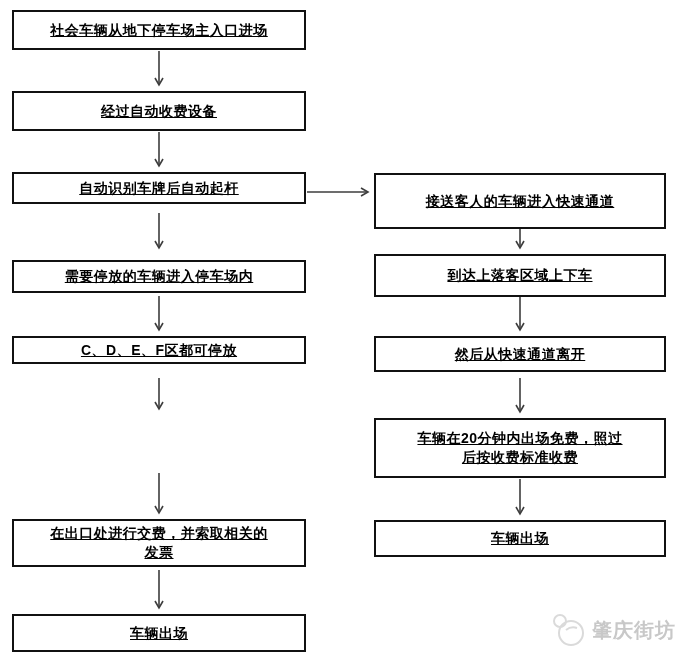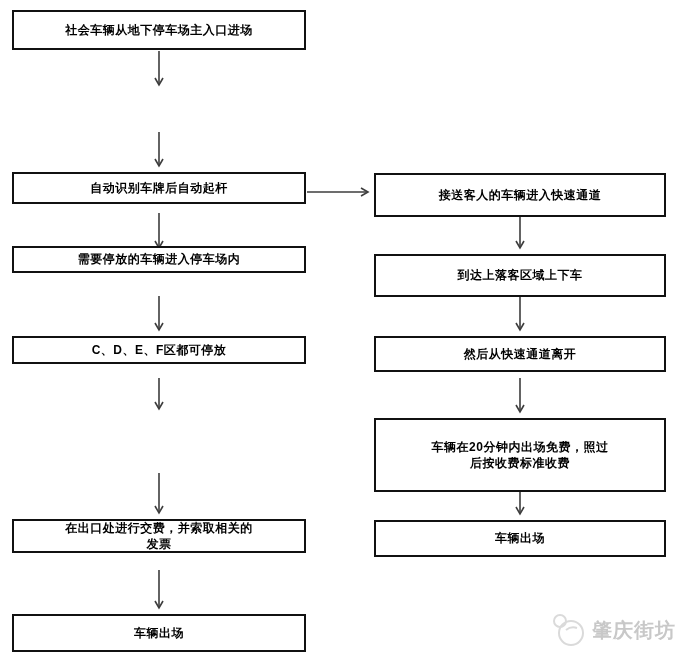--- a/index.html
+++ b/index.html
@@ -21,44 +21,45 @@
     top: 0;
     pointer-events: none;
   }
   .box {
     position: absolute;
     box-sizing: border-box;
     border: 2px solid #111111;
     background: #ffffff;
     color: #000000;
     font-weight: bold;
-    font-size: 12px;
+    font-size: 14px;
     line-height: 1.35;
     letter-spacing: 0.5px;
     display: flex;
     align-items: center;
     justify-content: center;
     text-align: center;
     white-space: pre-line;
     padding: 0 10px;
+    text-decoration: underline;
   }
   .col-left  { left: 12px;  width: 294px; }
   .col-right { left: 374px; width: 292px; }
   .b1 { top: 10px;  height: 40px; }
   .b2 { top: 91px;  height: 40px; }
   .b3 { top: 172px; height: 32px; }
-  .b4 { top: 246px; height: 27px; }
+  .b4 { top: 260px; height: 33px; }
   .b5 { top: 336px; height: 28px; }
   .b6 { top: 415px; height: 57px; }
-  .b7 { top: 519px; height: 34px; text-align: center; }
+  .b7 { top: 519px; height: 48px; text-align: center; }
   .b8 { top: 614px; height: 38px; }
-  .r1 { top: 173px; height: 44px; }
+  .r1 { top: 173px; height: 56px; }
   .r2 { top: 254px; height: 43px; }
   .r3 { top: 336px; height: 36px; }
-  .r4 { top: 418px; height: 74px; }
+  .r4 { top: 418px; height: 60px; }
   .r5 { top: 520px; height: 37px; }
   .watermark {
     position: absolute;
     right: 16px;
     bottom: 10px;
     display: flex;
     align-items: center;
     gap: 4px;
     color: #c8c8c8;
     font-size: 20px;
@@ -88,20 +89,21 @@
       <line x1="159" y1="570" x2="159" y2="608" marker-end="url(#ah)"></line>
       <line x1="307" y1="192" x2="368" y2="192" marker-end="url(#ah)"></line>
       <line x1="520" y1="216" x2="520" y2="248" marker-end="url(#ah)"></line>
       <line x1="520" y1="295" x2="520" y2="330" marker-end="url(#ah)"></line>
       <line x1="520" y1="378" x2="520" y2="412" marker-end="url(#ah)"></line>
       <line x1="520" y1="479" x2="520" y2="514" marker-end="url(#ah)"></line>
     </g>
   </svg>
 
   <div class="box col-left b1">社会车辆从地下停车场主入口进场</div>
+  <div class="box col-left b2">经过自动收费设备</div>
   <div class="box col-left b3">自动识别车牌后自动起杆</div>
   <div class="box col-left b4">需要停放的车辆进入停车场内</div>
   <div class="box col-left b5">C、D、E、F区都可停放</div>
   <div class="box col-left b7">在出口处进行交费，并索取相关的
 发票</div>
   <div class="box col-left b8">车辆出场</div>
 
   <div class="box col-right r1">接送客人的车辆进入快速通道</div>
   <div class="box col-right r2">到达上落客区域上下车</div>
   <div class="box col-right r3">然后从快速通道离开</div>

